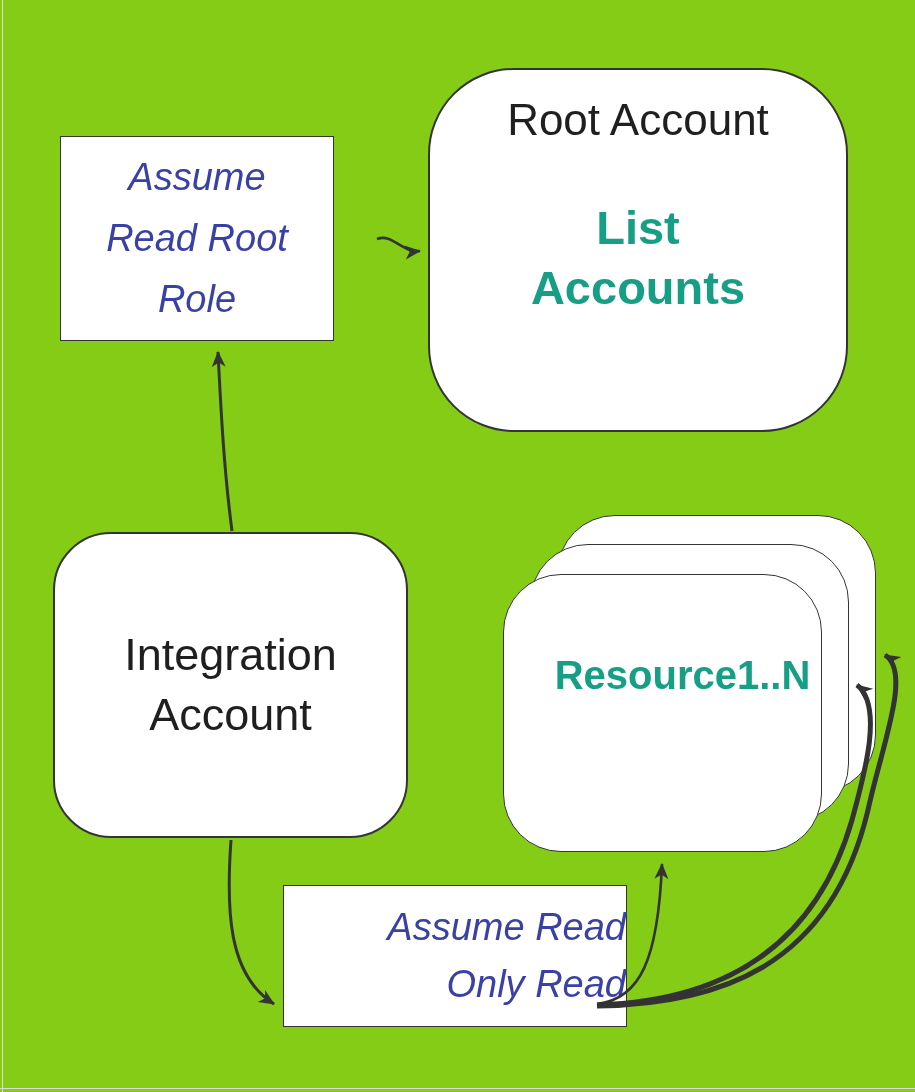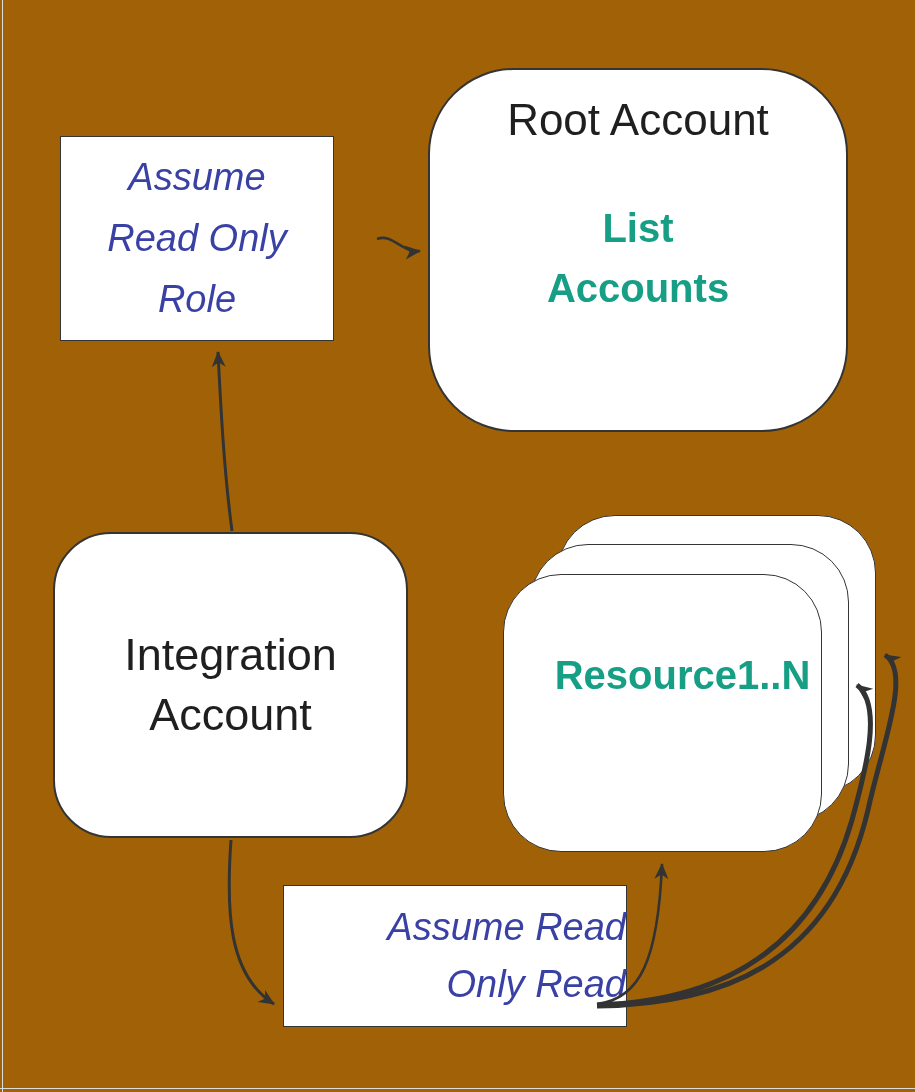--- a/index.html
+++ b/index.html
@@ -1,32 +1,32 @@
 <!DOCTYPE html>
 <html><head>
 <meta charset="utf-8">
 <style>
   html,body { margin:0; padding:0; background:#ffffff; }
   .canvas {
-    position:relative; width:915px; height:1092px; background:#a16207;
+    position:relative; width:915px; height:1092px; background:#84cc16;
     font-family:"Liberation Sans", sans-serif; overflow:hidden;
   }
   .page-edge-left  { position:absolute; left:2px; top:0; width:1px; height:1092px; background:#dcdcdc; }
   .page-edge-bottom{ position:absolute; left:0; top:1088px; width:915px; height:1px; background:#dcdcdc; }
 
   .box {
     position:absolute; background:#ffffff; border:2px solid #343434; box-sizing:border-box;
     display:flex; flex-direction:column; align-items:center; text-align:center; color:#1f1f1f;
   }
   .rect-box { border-width:1.5px; justify-content:center; }
 
   
   #root-box { left:428px; top:68px; width:420px; height:364px; border-radius:86px; }
   #root-box .title { margin-top:24px; font-size:44px; line-height:52px; }
-  #root-box .actions { margin-top:52px; font-size:40px; font-weight:bold; color:#169F85; line-height:60px; }
+  #root-box .actions { margin-top:52px; font-size:47px; font-weight:bold; color:#169F85; line-height:60px; }
 
   
   #assume-top { left:60px; top:136px; width:274px; height:205px; }
   .role-text { font-style:italic; color:#3A41A5; font-size:38px; line-height:61px; }
 
   
   #integration-box { left:53px; top:532px; width:355px; height:306px; border-radius:58px; justify-content:center;text-align:right; }
   #integration-box .title { font-size:45px; line-height:60px; }
 
   
@@ -59,21 +59,21 @@
   <div class="box" id="root-box">
     <div class="title">Root Account</div>
     <div class="actions">
       <div>List</div>
       <div>Accounts</div>
     </div>
   </div>
 
   <div class="box rect-box" id="assume-top">
     <div class="role-text">Assume</div>
-    <div class="role-text">Read Only</div>
+    <div class="role-text">Read Root</div>
     <div class="role-text">Role</div>
   </div>
 
   <div class="box" id="integration-box">
     <div class="title">Integration</div>
     <div class="title">Account</div>
   </div>
 
   <div class="member-box" id="member-back"></div>
   <div class="member-box" id="member-middle"></div>

